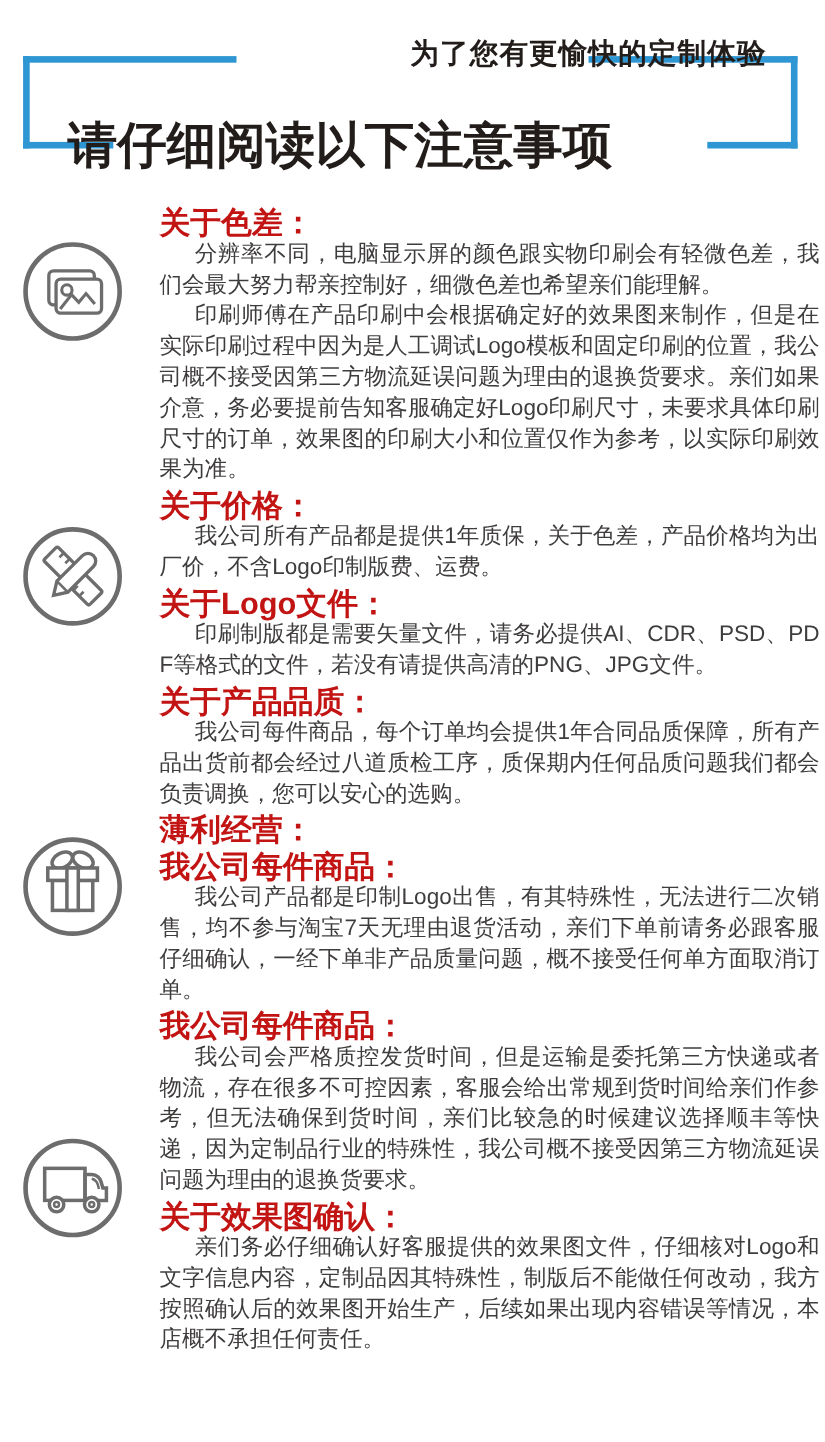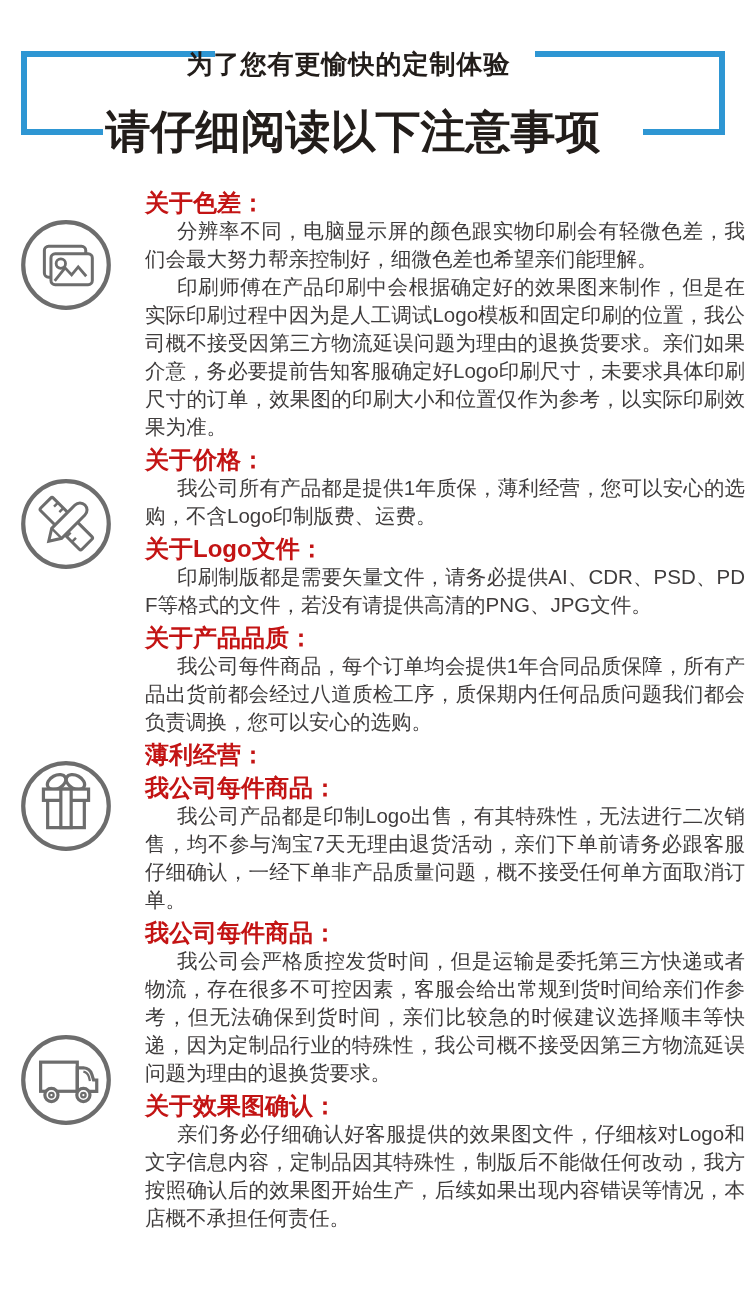--- a/index.html
+++ b/index.html
@@ -12,35 +12,35 @@
   }
   
   .seg{position:absolute;background:var(--accent);}
   .seg.v-left  {left:21px;  top:51px;  width:6px;   height:84px;}
   .seg.v-right {left:719px; top:51px;  width:6px;   height:84px;}
   .seg.h-tl    {left:21px;  top:51px;  width:194px; height:6px;}
   .seg.h-tr    {left:535px; top:51px;  width:190px; height:6px;}
   .seg.h-bl    {left:21px;  top:129px; width:82px;  height:6px;}
   .seg.h-br    {left:643px; top:129px; width:82px;  height:6px;}
   .subtitle{
-    position:absolute;top:51px;left:0;width:697px;text-align:center;
+    position:absolute;top:35px;left:0;width:697px;text-align:right;
     font-size:26px;font-weight:bold;color:var(--ink);letter-spacing:1px;line-height:26px;
   }
   .main-title{
     position:absolute;top:109px;left:0;width:618px;text-align:center;
-    font-size:45px;font-weight:bold;color:var(--ink);line-height:45px;letter-spacing:0px;margin-left:44px;
+    font-size:45px;font-weight:bold;color:var(--ink);line-height:45px;letter-spacing:0px;
   }
   
   .icon-wrap{position:absolute;left:19px;width:94px;height:94px;}
   .icon-wrap.i1{top:218px;} .icon-wrap.i2{top:477px;} .icon-wrap.i3{top:759px;} .icon-wrap.i4{top:1033px;}
   .icon-wrap svg{display:block;}
   
   .content{position:absolute;left:145px;top:184px;width:600px;}
   .sec h3{
-    margin:4px 0 0 0;font-size:24px;line-height:29px;font-weight:bold;color:var(--red);
+    margin:4px 0 0 0;font-size:28px;line-height:29px;font-weight:bold;color:var(--red);
   }
   .sec p{
     margin:0;font-size:20.5px;line-height:28px;color:var(--body);
     text-indent:32px;text-align:justify;word-break:break-all;
   }
 </style>
 </head>
 <body>
 
 <div class="seg v-left"></div>
@@ -101,21 +101,21 @@
 <div class="content">
   <div class="sec">
     <h3>关于色差：</h3>
     <p>分辨率不同，电脑显示屏的颜色跟实物印刷会有轻微色差，我们会最大努力帮亲控制好，细微色差也希望亲们能理解。</p>
   </div>
   <div class="sec">
     <p>印刷师傅在产品印刷中会根据确定好的效果图来制作，但是在实际印刷过程中因为是人工调试Logo模板和固定印刷的位置，我公司概不接受因第三方物流延误问题为理由的退换货要求。亲们如果介意，务必要提前告知客服确定好Logo印刷尺寸，未要求具体印刷尺寸的订单，效果图的印刷大小和位置仅作为参考，以实际印刷效果为准。</p>
   </div>
   <div class="sec">
     <h3>关于价格：</h3>
-    <p>我公司所有产品都是提供1年质保，薄利经营，您可以安心的选购，不含Logo印制版费、运费。</p>
+    <p>我公司所有产品都是提供1年质保，关于色差，产品价格均为出厂价，不含Logo印制版费、运费。</p>
   </div>
   <div class="sec">
     <h3>关于Logo文件：</h3>
     <p>印刷制版都是需要矢量文件，请务必提供AI、CDR、PSD、PDF等格式的文件，若没有请提供高清的PNG、JPG文件。</p>
   </div>
   <div class="sec">
     <h3>关于产品品质：</h3>
     <p>我公司每件商品，每个订单均会提供1年合同品质保障，所有产品出货前都会经过八道质检工序，质保期内任何品质问题我们都会负责调换，您可以安心的选购。</p>
   </div>
   <div class="sec">

